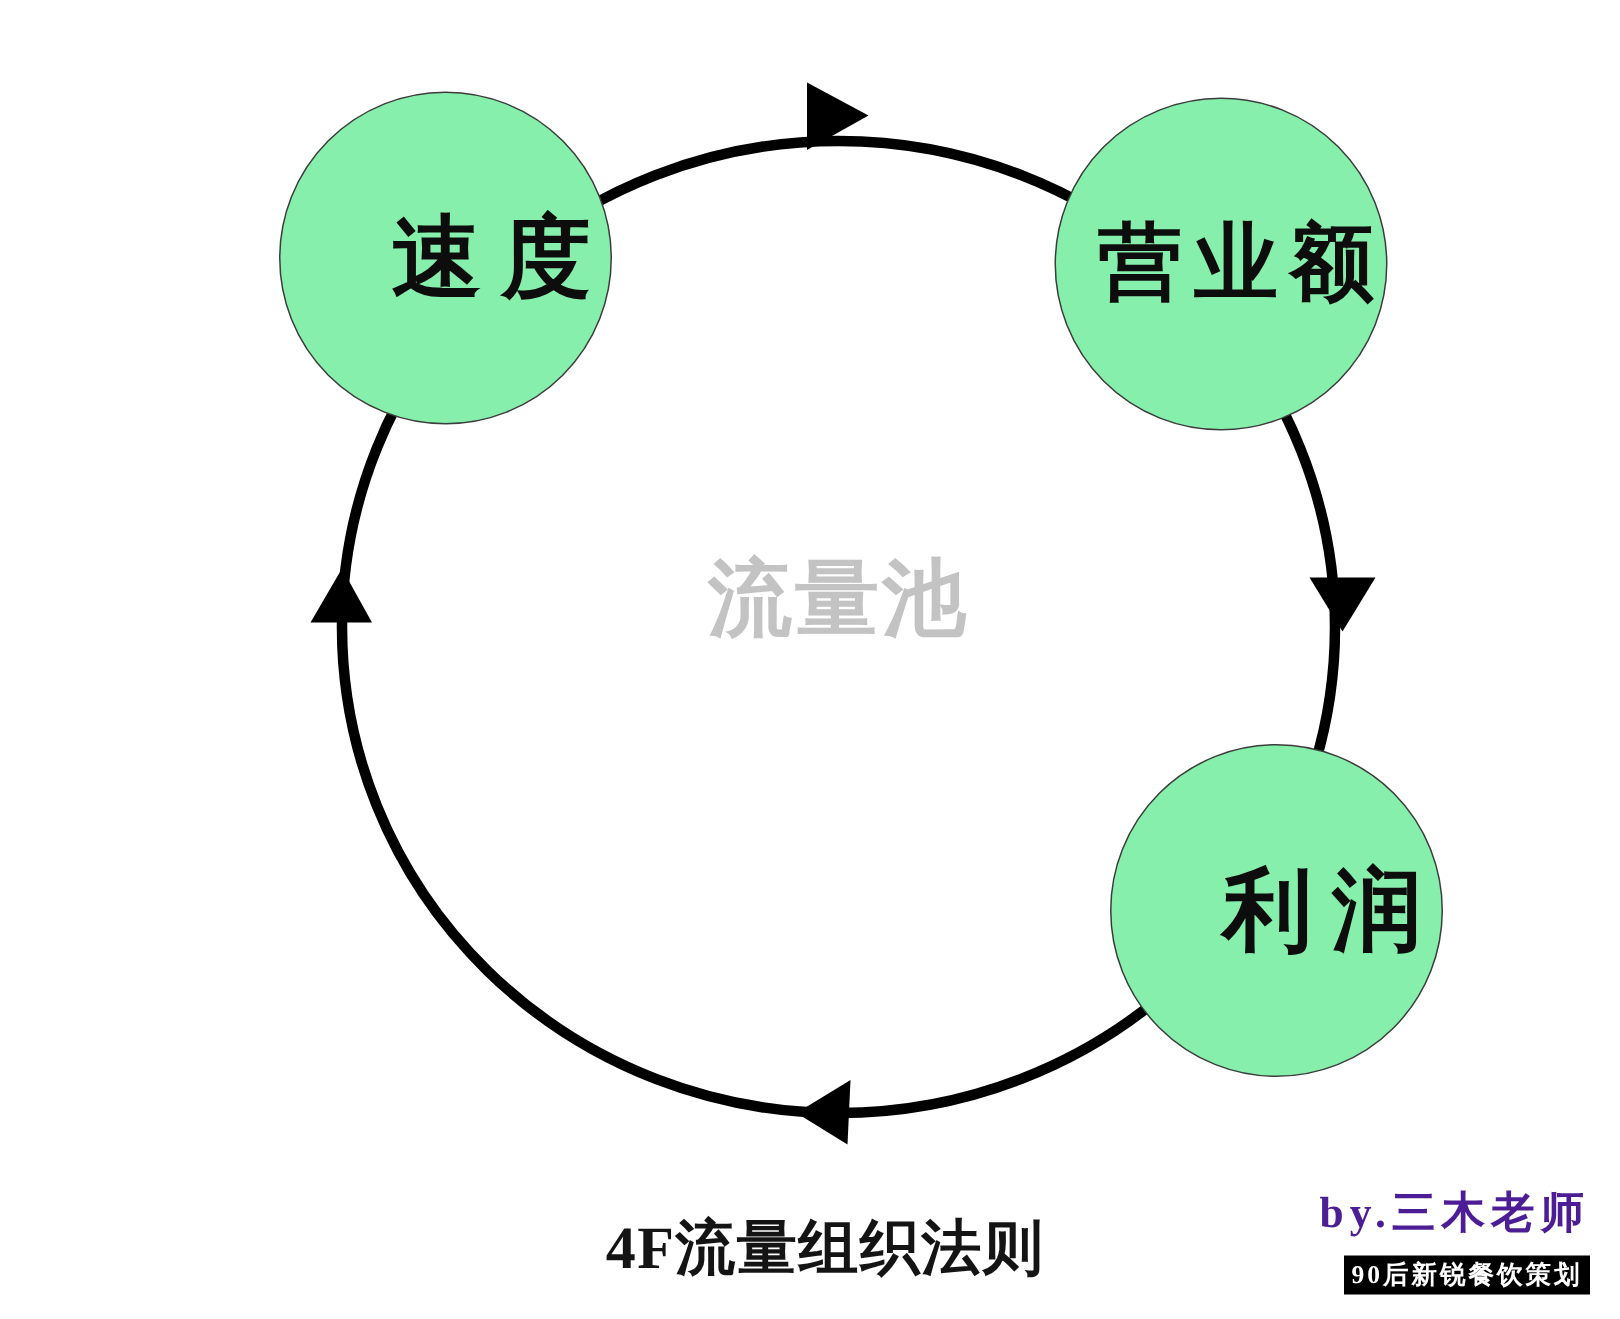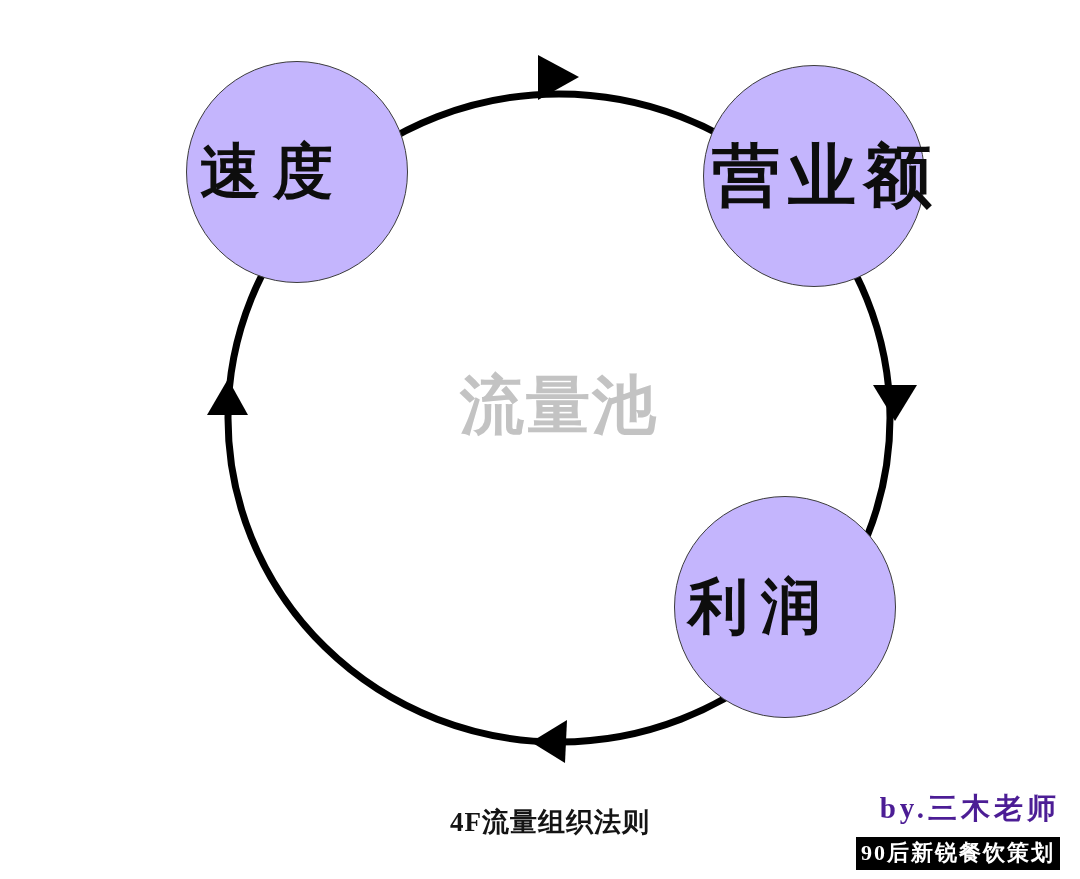--- a/index.html
+++ b/index.html
@@ -22,59 +22,59 @@
     width: 1080px;
     height: 879px;
   }
   .node {
     position: absolute;
     width: 222px;
     height: 222px;
     box-sizing: border-box;
     border: 1.5px solid #3c3c3c;
     border-radius: 50%;
-    background: #c4b5fd;
+    background: #86efac;
     display: flex;
     align-items: center;
-    justify-content: flex-start;
+    justify-content: flex-end;
   }
   .node .node-label {
     font-weight: 700;
     color: #0d0d0d;
     font-size: 60px;
     letter-spacing: 13px;
     padding-left: 13px; 
     white-space: nowrap;
   }
   .node-tr .node-label {
-    font-size: 68px;
+    font-size: 56px;
     letter-spacing: 8px;
     padding-left: 8px;
   }
   .node-tl { left: 186px; top: 61px; }
   .node-tr { left: 703px; top: 65px; }
-  .node-br { left: 674px; top: 496px; }
+  .node-br { left: 740px; top: 496px; }
   .node-bl { left: 189px; top: 494px; }
   .center-label {
     position: absolute;
     left: 559px;
     top: 362px;
     transform: translateX(-50%);
-    font-size: 64px;
+    font-size: 56px;
     font-weight: 700;
     color: #c3c3c3;
     letter-spacing: 2px;
     white-space: nowrap;
   }
   .caption {
     position: absolute;
     left: 550px;
     top: 804px;
     transform: translateX(-50%);
-    font-size: 27px;
+    font-size: 40px;
     font-weight: 700;
     color: #141414;
     letter-spacing: 1px;
     white-space: nowrap;
   }
   .credit {
     position: absolute;
     right: 20px;
     top: 789px;
     text-align: right;
@@ -84,21 +84,21 @@
     font-weight: 700;
     color: #4c1d95;
     letter-spacing: 4px;
     white-space: nowrap;
   }
   .credit .tagline {
     display: inline-block;
     margin-top: 8px;
     background: #000000;
     color: #ffffff;
-    font-size: 22px;
+    font-size: 17px;
     font-weight: 700;
     letter-spacing: 2px;
     padding: 1px 5px 2px 5px;
     white-space: nowrap;
   }
 </style>
 </head>
 <body>
 
 <div class="stage">

